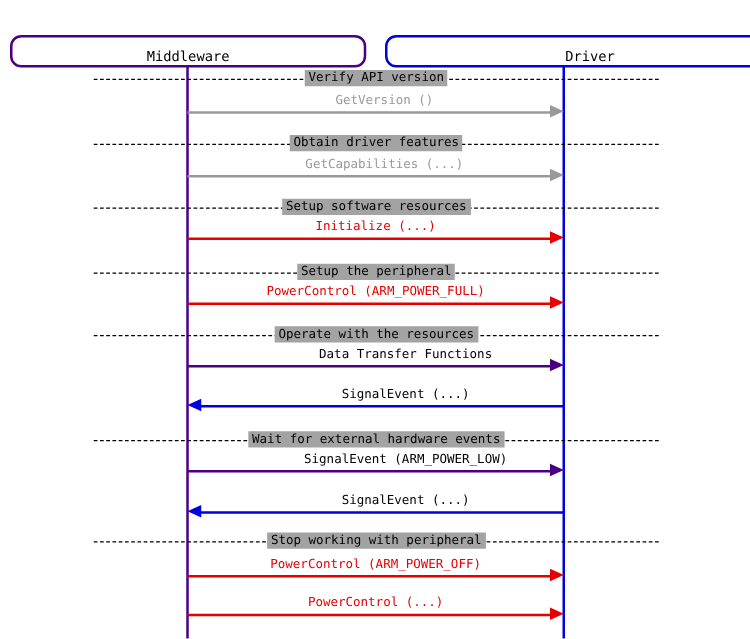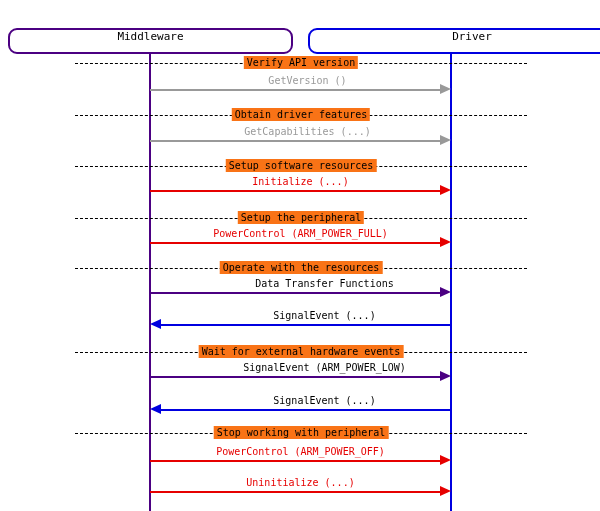--- a/index.html
+++ b/index.html
@@ -16,39 +16,39 @@
 
   
   .participant {
     position: absolute;
     top: 28px;
     height: 26px;
     box-sizing: border-box;
     border: 2px solid;
     border-radius: 9px;
     display: flex;
-    align-items: flex-start;
+    align-items: flex-end;
     justify-content: center;
     background: #ffffff;
     font-size: 11px;
   }
   .participant.mw  { left: 8px;   width: 285px; border-color: #4b0082; }
   .participant.drv { left: 308px; width: 328px; border-color: #0000e0; }
 
   
   .lifeline { position: absolute; top: 53px; bottom: 0; width: 2px; }
   .lifeline.mw-line  { left: 149px; background: #4b0082; }
   .lifeline.drv-line { left: 450px; background: #0000e0; }
 
   
   .divider { position: absolute; left: 75px; width: 452px; height: 0; }
   .divider .dash { border-top: 1px dashed #000000; height: 0; }
   .divider .dlabel {
     position: absolute; left: 50%; top: -7px; transform: translateX(-50%);
-    background: #f97316; padding: 0 3px; white-space: nowrap; line-height: 13px;
+    background: #a3a3a3; padding: 0 3px; white-space: nowrap; line-height: 13px;
   }
 
   
   .msg { position: absolute; left: 150px; width: 301px; height: 0; }
   .msg .mline { position: absolute; top: -1px; height: 2px; background: var(--c); }
   .msg.right .mline { left: 0; right: 10px; }
   .msg.left  .mline { left: 10px; right: 0; }
   .msg .ahead {
     position: absolute; top: -6px; width: 0; height: 0;
     border-top: 5px solid transparent; border-bottom: 5px solid transparent;
@@ -167,18 +167,18 @@
     <span class="dlabel">Stop working with peripheral</span>
   </div>
 
   <div class="msg right c-red t-red" style="top:461px">
     <span class="mlabel">PowerControl (ARM_POWER_OFF)</span>
     <div class="mline"></div>
     <div class="ahead"></div>
   </div>
 
   <div class="msg right c-red t-red" style="top:492px">
-    <span class="mlabel">Uninitialize (...)</span>
+    <span class="mlabel">PowerControl (...)</span>
     <div class="mline"></div>
     <div class="ahead"></div>
   </div>
 
 </div>
 
 </body></html>

